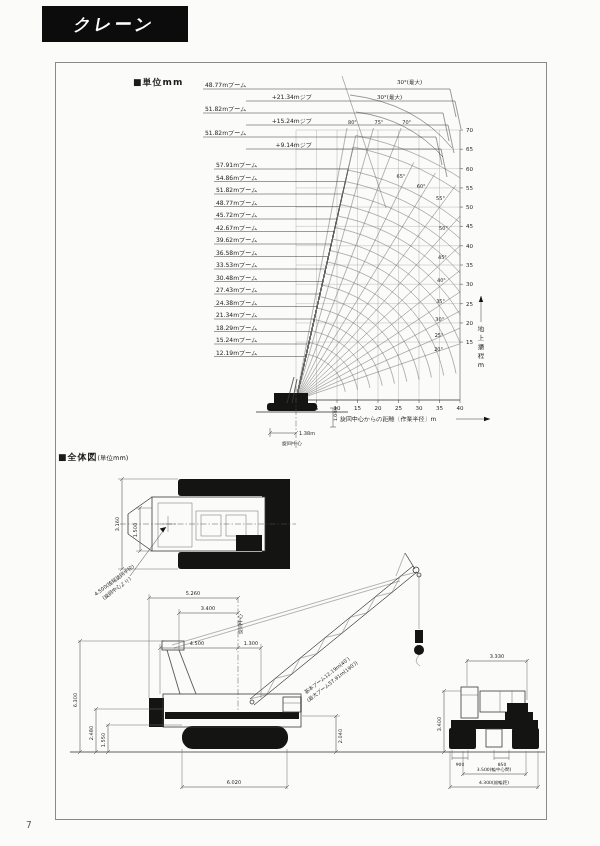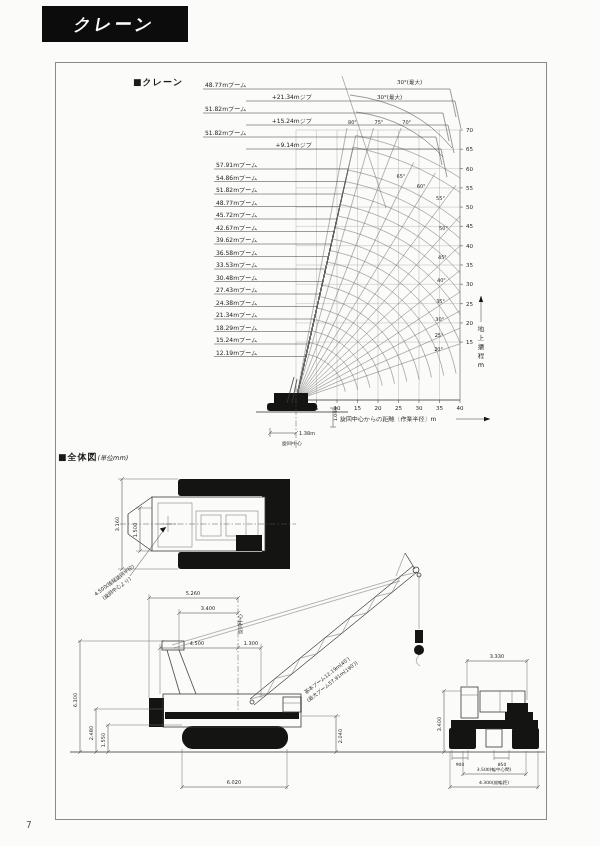--- a/index.html
+++ b/index.html
@@ -3,21 +3,21 @@
 <meta charset="utf-8">
 <style>
   html,body{margin:0;padding:0;background:#e8e8e6;}
   .page{position:relative;width:600px;height:846px;background:#fbfbf9;overflow:hidden;
         font-family:"DejaVu Sans",sans-serif;color:#1a1a1a;}
   .tab{position:absolute;left:42px;top:6px;width:146px;height:36px;background:#0c0c0c;
        display:flex;align-items:center;justify-content:center;}
   .tab span{color:#fff;font-weight:bold;font-size:17px;letter-spacing:3px;transform:skewX(-10deg);}
   .border-box{position:absolute;left:55px;top:62px;width:490px;height:756px;border:1px solid #8a8a86;}
   .sec-title{position:absolute;font-weight:bold;font-size:9px;letter-spacing:1px;}
-  .sec-title .unit{font-weight:normal;font-size:6.5px;letter-spacing:0;font-style:italic;}
+  .sec-title .unit{font-weight:normal;font-size:6.5px;letter-spacing:0;}
   .pagenum{position:absolute;left:26px;top:820px;font-size:9px;color:#555;}
   svg{position:absolute;left:0;top:0;}
   svg text{fill:#222;font-family:"DejaVu Sans",sans-serif;}
   .ln{stroke:#3a3a38;stroke-width:0.8;fill:none;}
   .thin{stroke:#6b6b68;stroke-width:0.5;fill:none;}
   .grid{stroke:#9a9a96;stroke-width:0.35;fill:none;}
   .dim{stroke:#4a4a48;stroke-width:0.55;fill:none;}
   .cl{stroke:#555;stroke-width:0.5;fill:none;stroke-dasharray:6 2 1.5 2;}
   .blk{fill:#141412;stroke:none;}
   .wht{fill:#fbfbf9;stroke:#3a3a38;stroke-width:0.8;}
@@ -25,21 +25,21 @@
 </head>
 <body>
 
 <div class="page">
   <div class="tab">
     <span>クレーン</span>
   </div>
   <div class="border-box"></div>
 
   <div class="sec-title" style="left:133px;top:76px;">
-    <span>■クレーン</span>
+    <span>■単位mm</span>
   </div>
   <div class="sec-title" style="left:58px;top:451px;">
     <span>■全体図</span><span class="unit">(単位mm)</span>
   </div>
 
   <svg id="drawing" width="600" height="846" viewBox="0 0 600 846">
       <line x1="316.5" y1="400.0" x2="316.5" y2="130.0" class="grid"></line>
       <line x1="316.5" y1="400.0" x2="316.5" y2="403.0" class="dim"></line>
       <text x="316.5" y="410" font-size="5.5" text-anchor="middle">5</text>
       <line x1="337.0" y1="400.0" x2="337.0" y2="130.0" class="grid"></line>

